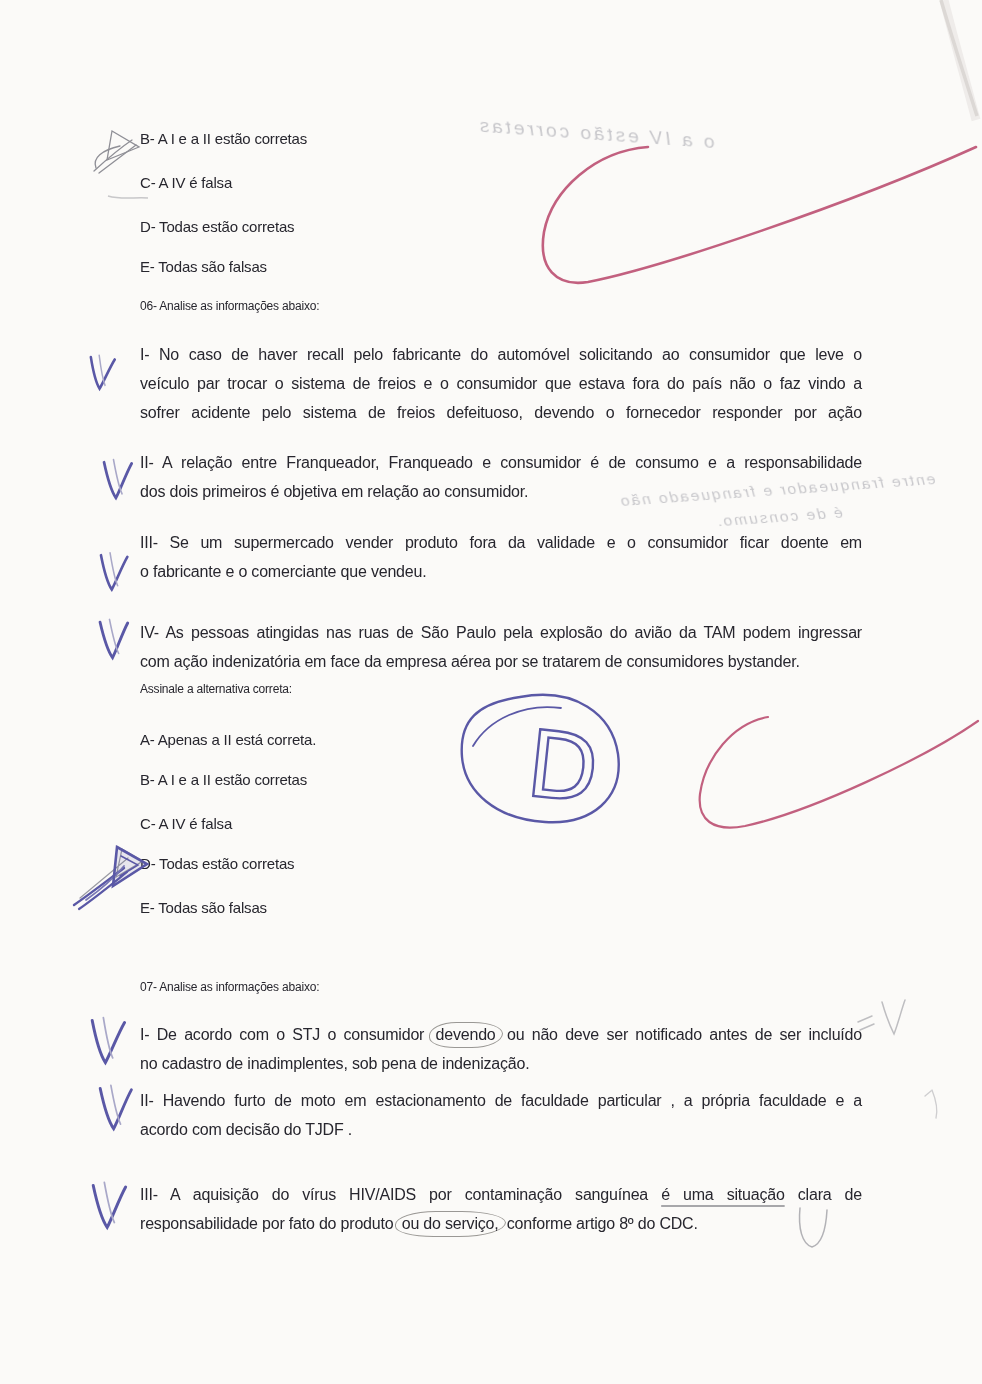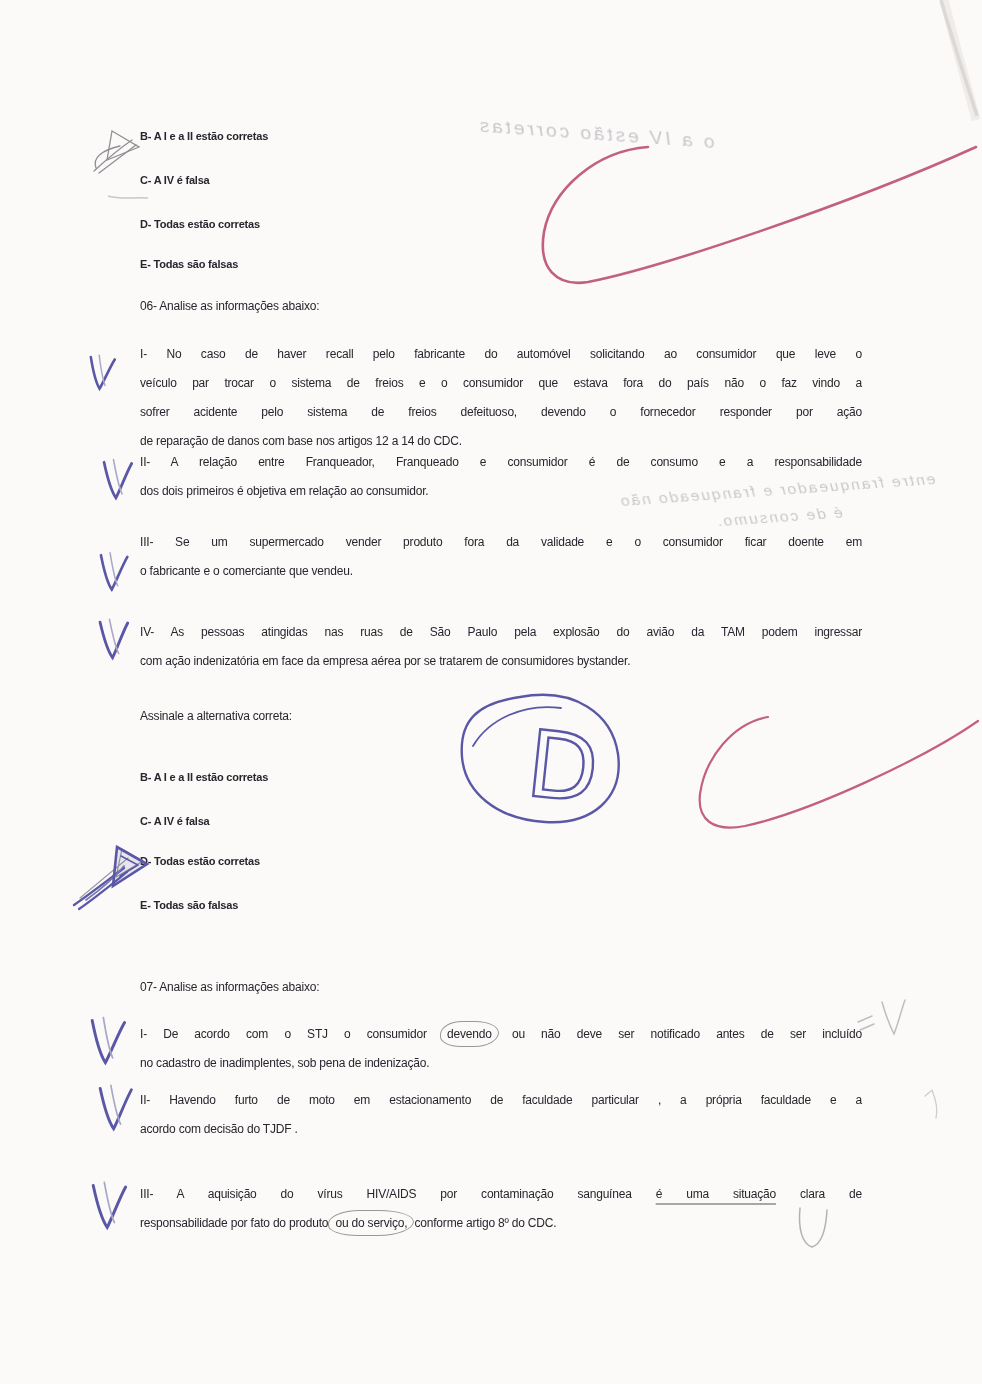--- a/index.html
+++ b/index.html
@@ -1,21 +1,21 @@
 <!DOCTYPE html>
 <html><head>
 <meta charset="utf-8">
 <style>
   html,body { margin:0; padding:0; background:#fbfaf8; }
   .sheet {
     position:relative; width:982px; height:1384px; background:#fbfaf8;
     font-family:"Liberation Sans", sans-serif; color:#27262e; overflow:hidden;
   }
-  .t { position:absolute; left:140px; width:722px; font-size:12px; letter-spacing:-0.2px; }
-  .opt { white-space:nowrap; font-size:11px;font-weight:bold; }
+  .t { position:absolute; left:140px; width:722px; font-size:16px; letter-spacing:-0.2px; }
+  .opt { white-space:nowrap; font-size:15px; }
   .hdr { white-space:nowrap; font-size:12px; }
   .pl { line-height:29px; }
   .jl { text-align:justify; text-align-last:justify; }
   .h-circle {
     border:1.5px solid rgba(130,128,124,0.8);
     border-radius:48% 52% 55% 45% / 68% 58% 72% 52%;
     padding:0 6px; margin:0 -3px; display:inline-block; line-height:24px;text-align:center;
   }
   .u-wavy {
     text-decoration-style:wavy;
@@ -56,40 +56,40 @@
   <div class="t opt" style="top:174px">C- A IV é falsa</div>
   <div class="t opt" style="top:218px">D- Todas estão corretas</div>
   <div class="t opt" style="top:258px">E- Todas são falsas</div>
 
   <div class="t hdr" style="top:299px">06- Analise as informações abaixo:</div>
 
   <div class="t" style="top:340px">
     <div class="pl jl">I- No caso de haver recall pelo fabricante do automóvel solicitando ao consumidor que leve o</div>
     <div class="pl jl">veículo par trocar o sistema de freios e o consumidor que estava fora do país não o faz vindo a</div>
     <div class="pl jl">sofrer acidente pelo sistema de freios defeituoso, devendo o fornecedor responder por ação</div>
-    <div class="pl">de reparação de danos com base nos artigos 12 a 14 do CDC.</div>
   </div>
 
   <div class="t" style="top:448px">
     <div class="pl jl">II- A relação entre Franqueador, Franqueado e consumidor é de consumo e a responsabilidade</div>
     <div class="pl">dos dois primeiros é objetiva em relação ao consumidor.</div>
   </div>
 
   <div class="t" style="top:528px">
     <div class="pl jl">III- Se um supermercado vender produto fora da validade e o consumidor ficar doente em</div>
     <div class="pl"><span class="u-wavy">o fabricante</span><span> e o comerciante que vendeu.</span></div>
   </div>
 
   <div class="t" style="top:618px">
     <div class="pl jl">IV- As pessoas atingidas nas ruas de São Paulo pela explosão do avião da TAM podem ingressar</div>
     <div class="pl">com ação indenizatória em face da empresa aérea por se tratarem de consumidores bystander.</div>
   </div>
 
-  <div class="t hdr" style="top:709px">Assinale a alternativa correta:</div>
+  <div class="t hdr" style="top:682px">Assinale a alternativa correta:</div>
 
+  <div class="t opt" style="top:731px">A- Apenas a II está correta.</div>
   <div class="t opt" style="top:771px">B- A I e a II estão corretas</div>
   <div class="t opt" style="top:815px">C- A IV é falsa</div>
   <div class="t opt" style="top:855px">D- Todas estão corretas</div>
   <div class="t opt" style="top:899px">E- Todas são falsas</div>
 
   <div class="t hdr" style="top:980px">07- Analise as informações abaixo:</div>
 
   <div class="t" style="top:1020px">
     <div class="pl jl"><span>I- De acordo com o STJ o consumidor </span><span class="h-circle">devendo</span><span> ou não deve ser notificado antes de ser incluído</span></div>
     <div class="pl">no cadastro de inadimplentes, sob pena de indenização.</div>

